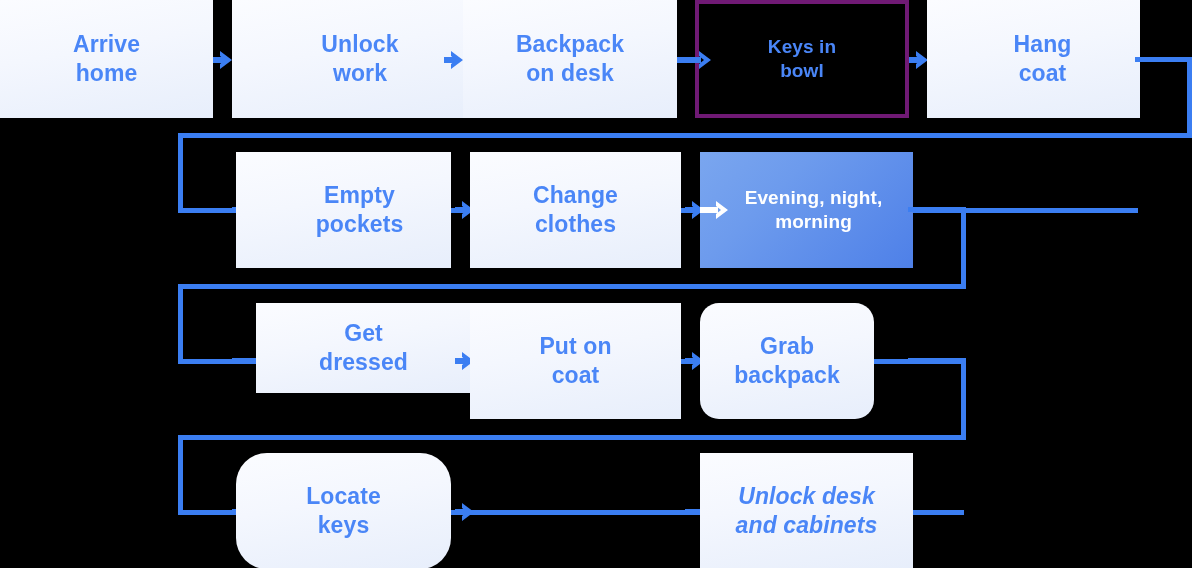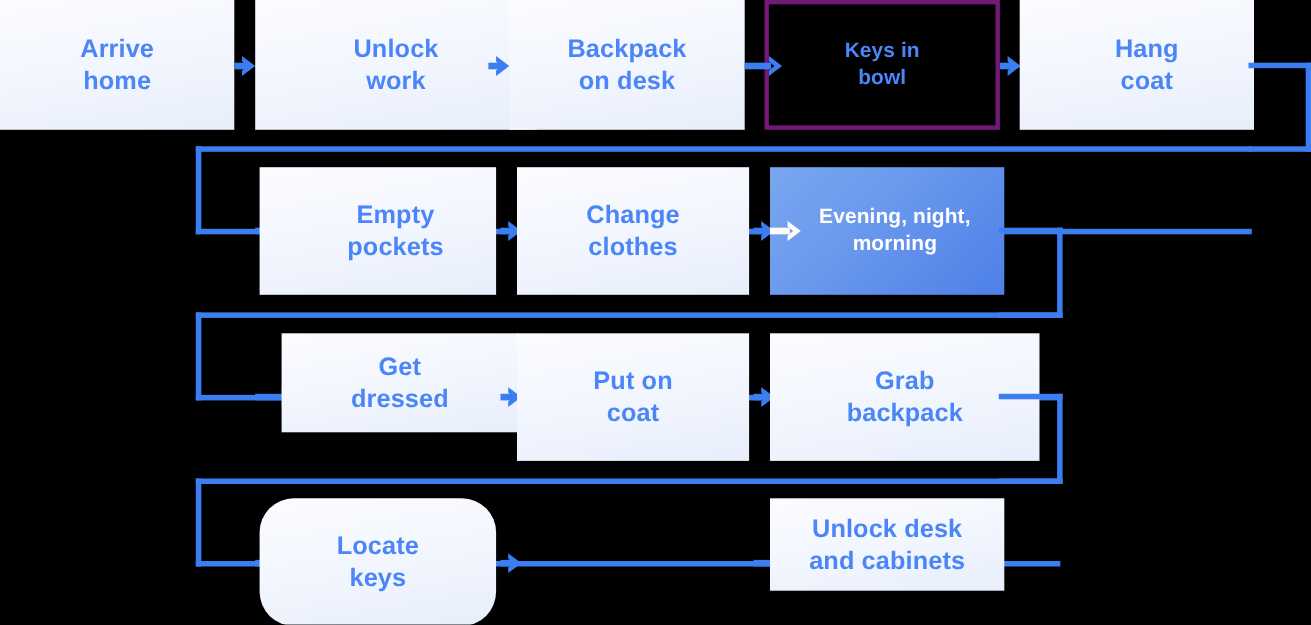--- a/index.html
+++ b/index.html
@@ -233,21 +233,21 @@
     </span>
   </div>
 
   <div class="arrow" style="left:685px; top:348px; width:19px;">
     <svg width="19" height="26" viewBox="0 0 19 26" aria-hidden="true">
       <rect x="0" y="10" width="12" height="6" fill="#3b7ef2"></rect>
       <path d="M7 4 L19 13 L7 22 L7 17 L12 13 L7 9 Z" fill="#3b7ef2"></path>
     </svg>
   </div>
 
-  <div class="node plain" style="left:700px; top:303px; width:245px; height:116px;">
+  <div class="node plain" style="left:700px; top:303px; width:174px; height:116px;border-radius:19px;">
     <span class="label">
       <span>Grab</span><br>
       <span>backpack</span>
     </span>
   </div>
 
   <div class="connector wrap-right" style="left:908px; top:358px; width:58px; height:82px;"></div>
   <div class="connector wrap-left" style="left:178px; top:435px; width:786px; height:80px;"></div>
 
   <div class="arrow" style="left:232px; top:499px; width:36px;">
@@ -272,20 +272,20 @@
   </div>
 
 
   <div class="arrow" style="left:685px; top:499px; width:28px;">
     <svg width="28" height="26" viewBox="0 0 28 26" aria-hidden="true">
       <rect x="0" y="10" width="18" height="6" fill="#3b7ef2"></rect>
       <path d="M16 4 L28 13 L16 22 L16 17 L21 13 L16 9 Z" fill="#3b7ef2"></path>
     </svg>
   </div>
 
-  <div class="node plain" style="left:700px; top:453px; width:213px; height:84px;">
+  <div class="node plain" style="left:700px; top:453px; width:213px; height:116px;font-style:italic;">
     <span class="label">
       <span>Unlock desk</span><br>
       <span>and cabinets</span>
     </span>
   </div>
 
 </div>
 
 </body></html>

